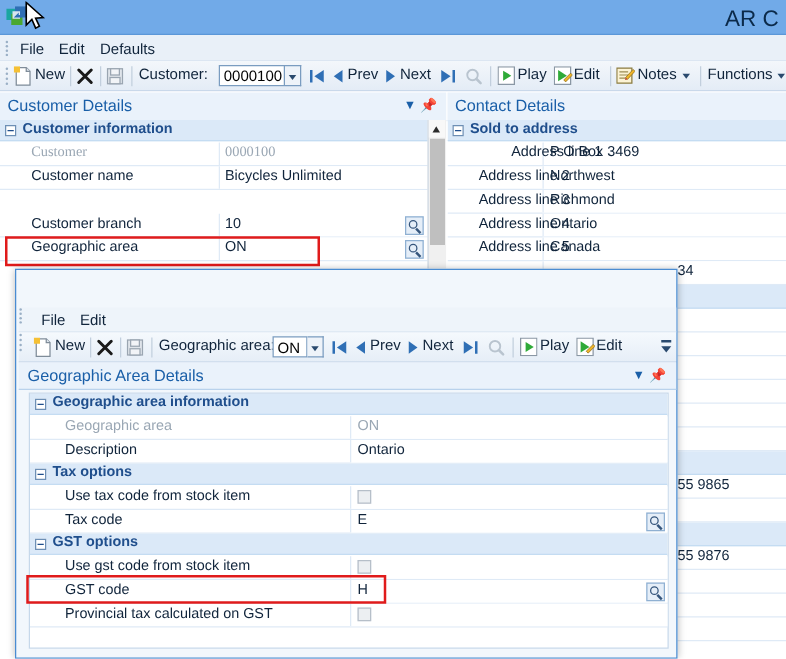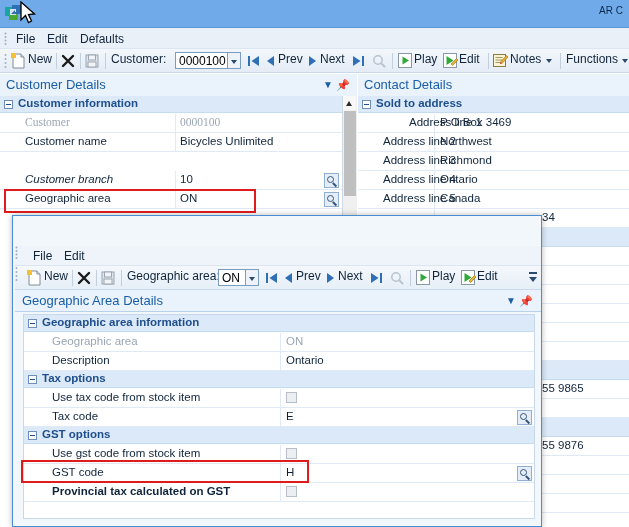--- a/index.html
+++ b/index.html
@@ -15,21 +15,21 @@
   #root { position: relative; width: 629px; height: 527px; overflow: hidden; }
 
   
   .main-titlebar {
     position: absolute; left:0; top:0; width:629px; height:28px;
     background: #71aae8;
     border-bottom: 1px solid #5b97d8;
   }
   .main-titlebar .title {
     position:absolute; right:6px; top:5px;
-    font-size: 10px; color:#0b2a4a; white-space: nowrap;
+    font-size: 18px; color:#0b2a4a; white-space: nowrap;
   }
   .app-icon {
     position:absolute; left:5px; top:5px; width:18px; height:18px;
   }
   .cursor-arrow { position:absolute; left:18px; top:1px; width:22px; height:26px; }
 
   .menubar {
     position:absolute; left:0; top:28px; width:629px; height:21px;
     background: #e9f0f8;
     border-bottom: 1px solid #dce6f2;
@@ -323,21 +323,21 @@
 
     <div class="fld-row" style="top:37px;">
       <div class="fld-valbox" style="left:175px;width:167px;"></div>
       <span class="fld-label" style="left:25px;">Customer name</span>
       <span class="fld-value" style="left:180px;">Bicycles Unlimited</span>
     </div>
 
 
     <div class="fld-row" style="top:75px;">
       <div class="fld-valbox" style="left:175px;width:167px;"></div>
-      <span class="fld-label" style="left:25px;font-style:italic;">Customer branch</span>
+      <span class="fld-label" style="left:25px;">Customer branch</span>
       <span class="fld-value" style="left:180px;">10</span>
       <span class="lookup" style="left:324px;top:2px;">
         <span class="glass"></span>
           <span class="handle"></span>
       </span>
     </div>
 
     <div class="fld-row" style="top:94px;">
       <div class="fld-valbox" style="left:175px;width:167px;"></div>
       <span class="fld-label" style="left:25px;">Geographic area</span>
@@ -561,21 +561,21 @@
       </div>
       <div class="fld-row" style="top:149px;">
         <div class="fld-valbox" style="left:256px;width:256px;"></div>
         <span class="fld-label" style="left:28px;">GST code</span>
         <span class="fld-value" style="left:262px;">H</span>
         <span class="lookup" style="left:493px;top:2px;">
           <span class="glass"></span>
             <span class="handle"></span>
         </span>
       </div>
-      <div class="fld-row" style="top:168px;font-weight:bold;">
+      <div class="fld-row" style="top:168px;">
         <div class="fld-valbox" style="left:256px;width:256px;"></div>
         <span class="fld-label" style="left:28px;">Provincial tax calculated on GST</span>
         <span class="chk" style="left:262px;top:3px;"></span>
       </div>
     </div>
 
     <div class="hl-box" style="left:8px;top:244px;width:288px;height:23px;"></div>
   </div>
 
 </div>

